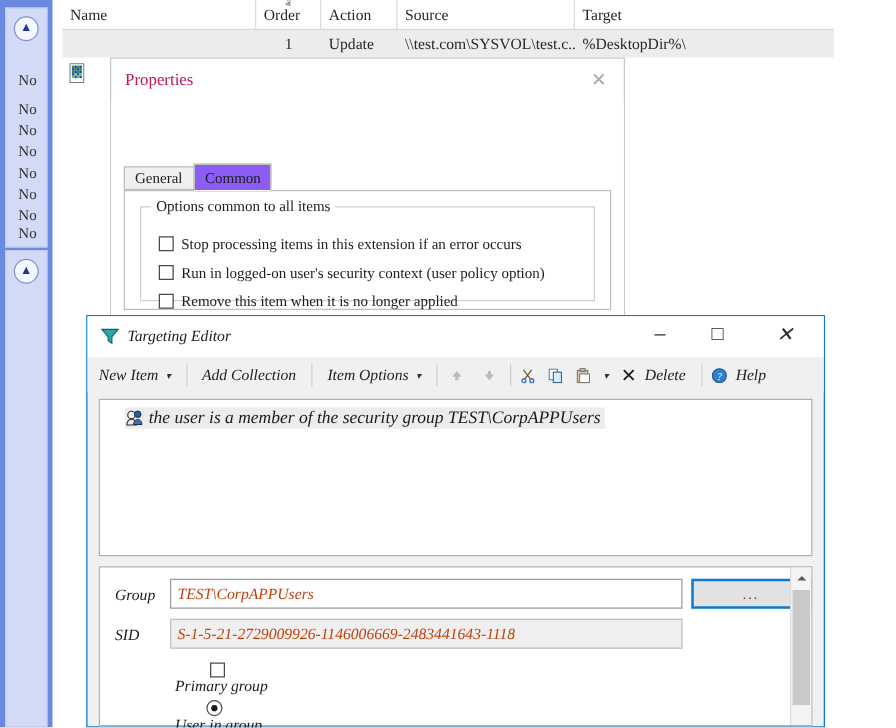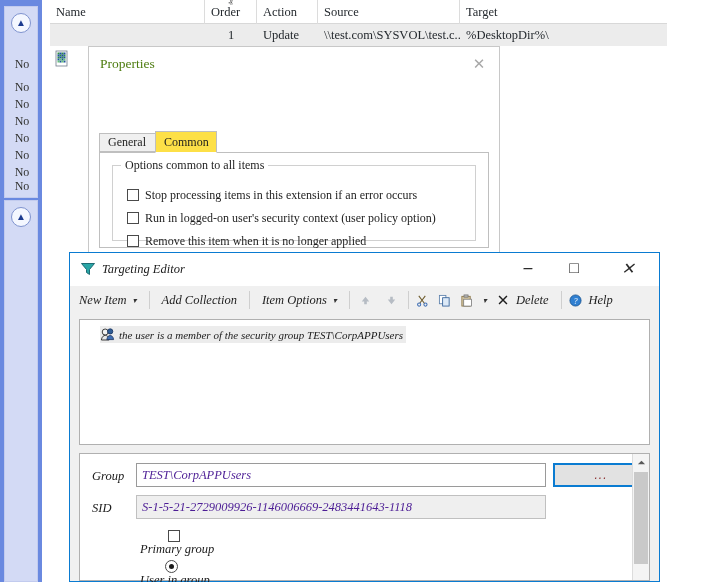--- a/index.html
+++ b/index.html
@@ -61,37 +61,37 @@
   
   .props {
     position:absolute; left:88px; top:46px; width:412px; height:209px;
     background:#ffffff; border:1px solid #c8c8c8;
   }
   .props-title {
     position:absolute; left:0; top:0; width:100%; height:34px;
     display:flex; align-items:center;
   }
   .props-title-text {
-    margin-left:11px; font-size:13.5px; color:#4d7c0f;
+    margin-left:11px; font-size:13.5px; color:#be185d;
     font-family:"Liberation Serif", serif;
   }
   .props-close {
     position:absolute; right:8px; top:6px; width:24px; height:22px;
     display:flex; align-items:center; justify-content:center;
     color:#a8a8a8; font-size:15px;
   }
   .props-body { position:absolute; left:0; top:34px; right:0; bottom:0; background:#fff; }
   .tabstrip { position:absolute; left:10px; top:50px; height:21px; }
   .tab {
     position:absolute; top:2px; height:19px; padding:0 8px;
     border:1px solid #bfbfbf; background:#f0f0f0; color:#1d1d1d;
     font-size:12px; display:flex; align-items:center;
     font-family:"Liberation Serif", serif;
   }
-  .tab.active { top:0; height:22px; background:#fde047; border-bottom-color:#ffffff; z-index:3; }
+  .tab.active { top:0; height:22px; background:#8b5cf6; border-bottom-color:#ffffff; z-index:3; }
   .tabpane {
     position:absolute; left:10px; top:71px; width:390px; bottom:6px;
     border:1px solid #bfbfbf; background:#ffffff;
   }
   .groupbox {
     position:absolute; left:12px; top:12px; right:12px; bottom:6px;
     border:1px solid #d0d0d0;
   }
   .groupbox-label {
     position:absolute; left:8px; top:-8px; background:#ffffff; padding:0 4px;
@@ -146,35 +146,35 @@
 
   .te-list {
     position:absolute; left:9px; top:66px; right:9px; height:126px;
     background:#ffffff; border:1px solid #b0b0b0;
   }
   .te-list-row {
     position:absolute; left:20px; top:6px; height:17px;
     display:flex; align-items:center; background:#ececec; padding-right:3px;
   }
   .te-list-row .rowtext {
-    font-size:11px; color:#1a1a1a; font-family:"Liberation Serif", serif; white-space:nowrap;
+    font-size:14px; color:#1a1a1a; font-family:"Liberation Serif", serif; white-space:nowrap;
   }
   .group-icon { width:15px; height:15px; margin-right:4px; flex:0 0 auto; }
 
   .te-props {
     position:absolute; left:9px; top:200px; right:9px; bottom:0;
     background:#ffffff; border:1px solid #b0b0b0;
   }
   .fld-label {
     position:absolute; font-size:12.5px; color:#1a1a1a;
     font-family:"Liberation Serif", serif;
   }
   .fld-input {
     position:absolute; height:24px; border:1px solid #9a9a9a; background:#ffffff;
-    font-size:12.5px; color:#4c1d95; padding:0 5px; display:flex; align-items:center;
+    font-size:12.5px; color:#c2410c; padding:0 5px; display:flex; align-items:center;
     font-family:"Liberation Serif", serif;
   }
   .fld-input.readonly { background:#efefef; border-color:#c0c0c0; }
   .btn-browse {
     position:absolute; left:473px; top:9px; width:96px; height:24px;
     background:#e2e2e2; border:2px solid #0a7bd1;
     display:flex; align-items:center; justify-content:center;
   }
   .btn-browse .dots { font-size:12px; color:#8b2f2f; letter-spacing:1px; line-height:1; }
   .radio {

